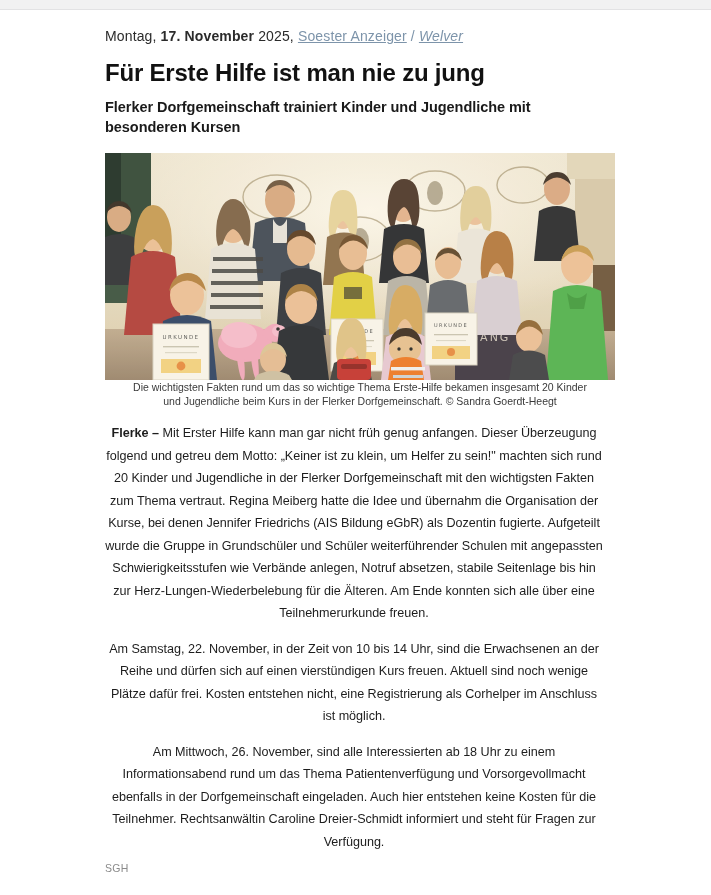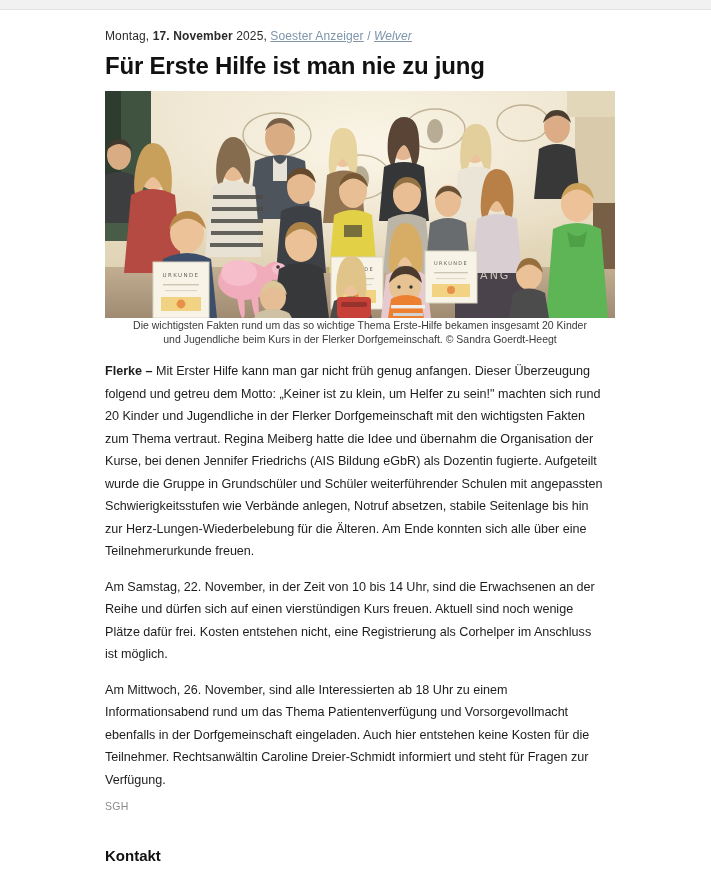--- a/index.html
+++ b/index.html
@@ -37,25 +37,25 @@
 
   .article {
     position: absolute;
     left: 105px;
     top: 19px;
     width: 510px;
   }
 
   
   .dateline {
-    font-size: 12px;
+    font-size: 14px;
     line-height: 15px;
     color: #2b2b2b;
     letter-spacing: .01em;
-    margin: 0 0 8px 0;
+    margin: 0 0 15px 0;
     white-space: nowrap;
   }
   .dateline .day { font-weight: 400; }
   .dateline .date-strong { font-weight: 700; }
   .dateline .year { font-weight: 400; }
   .dateline .source {
     color: #7d94aa;
     font-weight: 400;
   }
   .dateline .sep { color: #7d94aa; }
@@ -108,21 +108,21 @@
     box-sizing: border-box;
   }
 
   
   .body-text { margin-top: 14px; }
   .body-text p {
     font-size: 12.6px;
     line-height: 22.5px;
     color: #1d1d1d;
     margin: 0 12px 13px 0;
-    text-align: left;
+    text-align: center;
     letter-spacing: -0.02px;
   }
   .body-text p .place {
     font-weight: 700;
   }
   .byline {
     font-size: 10.5px;
     color: #8a8a8a;
     text-align: left;
     margin: -4px 0 0 0;
@@ -146,20 +146,21 @@
 
 <div class="top-strip"></div>
 
 <div class="page">
   <article class="article">
 
     <div class="dateline"><span class="day">Montag, </span><span class="date-strong">17. November</span><span class="year"> 2025, </span><a class="source" href="#">Soester Anzeiger</a><span class="sep"> / </span><a class="region" href="#">Welver</a></div>
 
     <h1 class="headline">Für Erste Hilfe ist man nie zu jung</h1>
 
+    <h2 class="subhead">Flerker Dorfgemeinschaft trainiert Kinder und Jugendliche mit besonderen Kursen</h2>
 
     <figure class="figure">
       <div class="photo" aria-label="Gruppenfoto von Kindern und Jugendlichen mit Urkunden und Plüschtieren im Saal der Flerker Dorfgemeinschaft">
         <svg viewBox="0 0 510 227" preserveAspectRatio="none" role="img" aria-hidden="true">
           <defs>
             <linearGradient id="wallg" x1="0" y1="0" x2="0" y2="1">
               <stop offset="0%" stop-color="#efe6d2"></stop>
               <stop offset="55%" stop-color="#e8dcc3"></stop>
               <stop offset="100%" stop-color="#d9caa9"></stop>
             </linearGradient>

